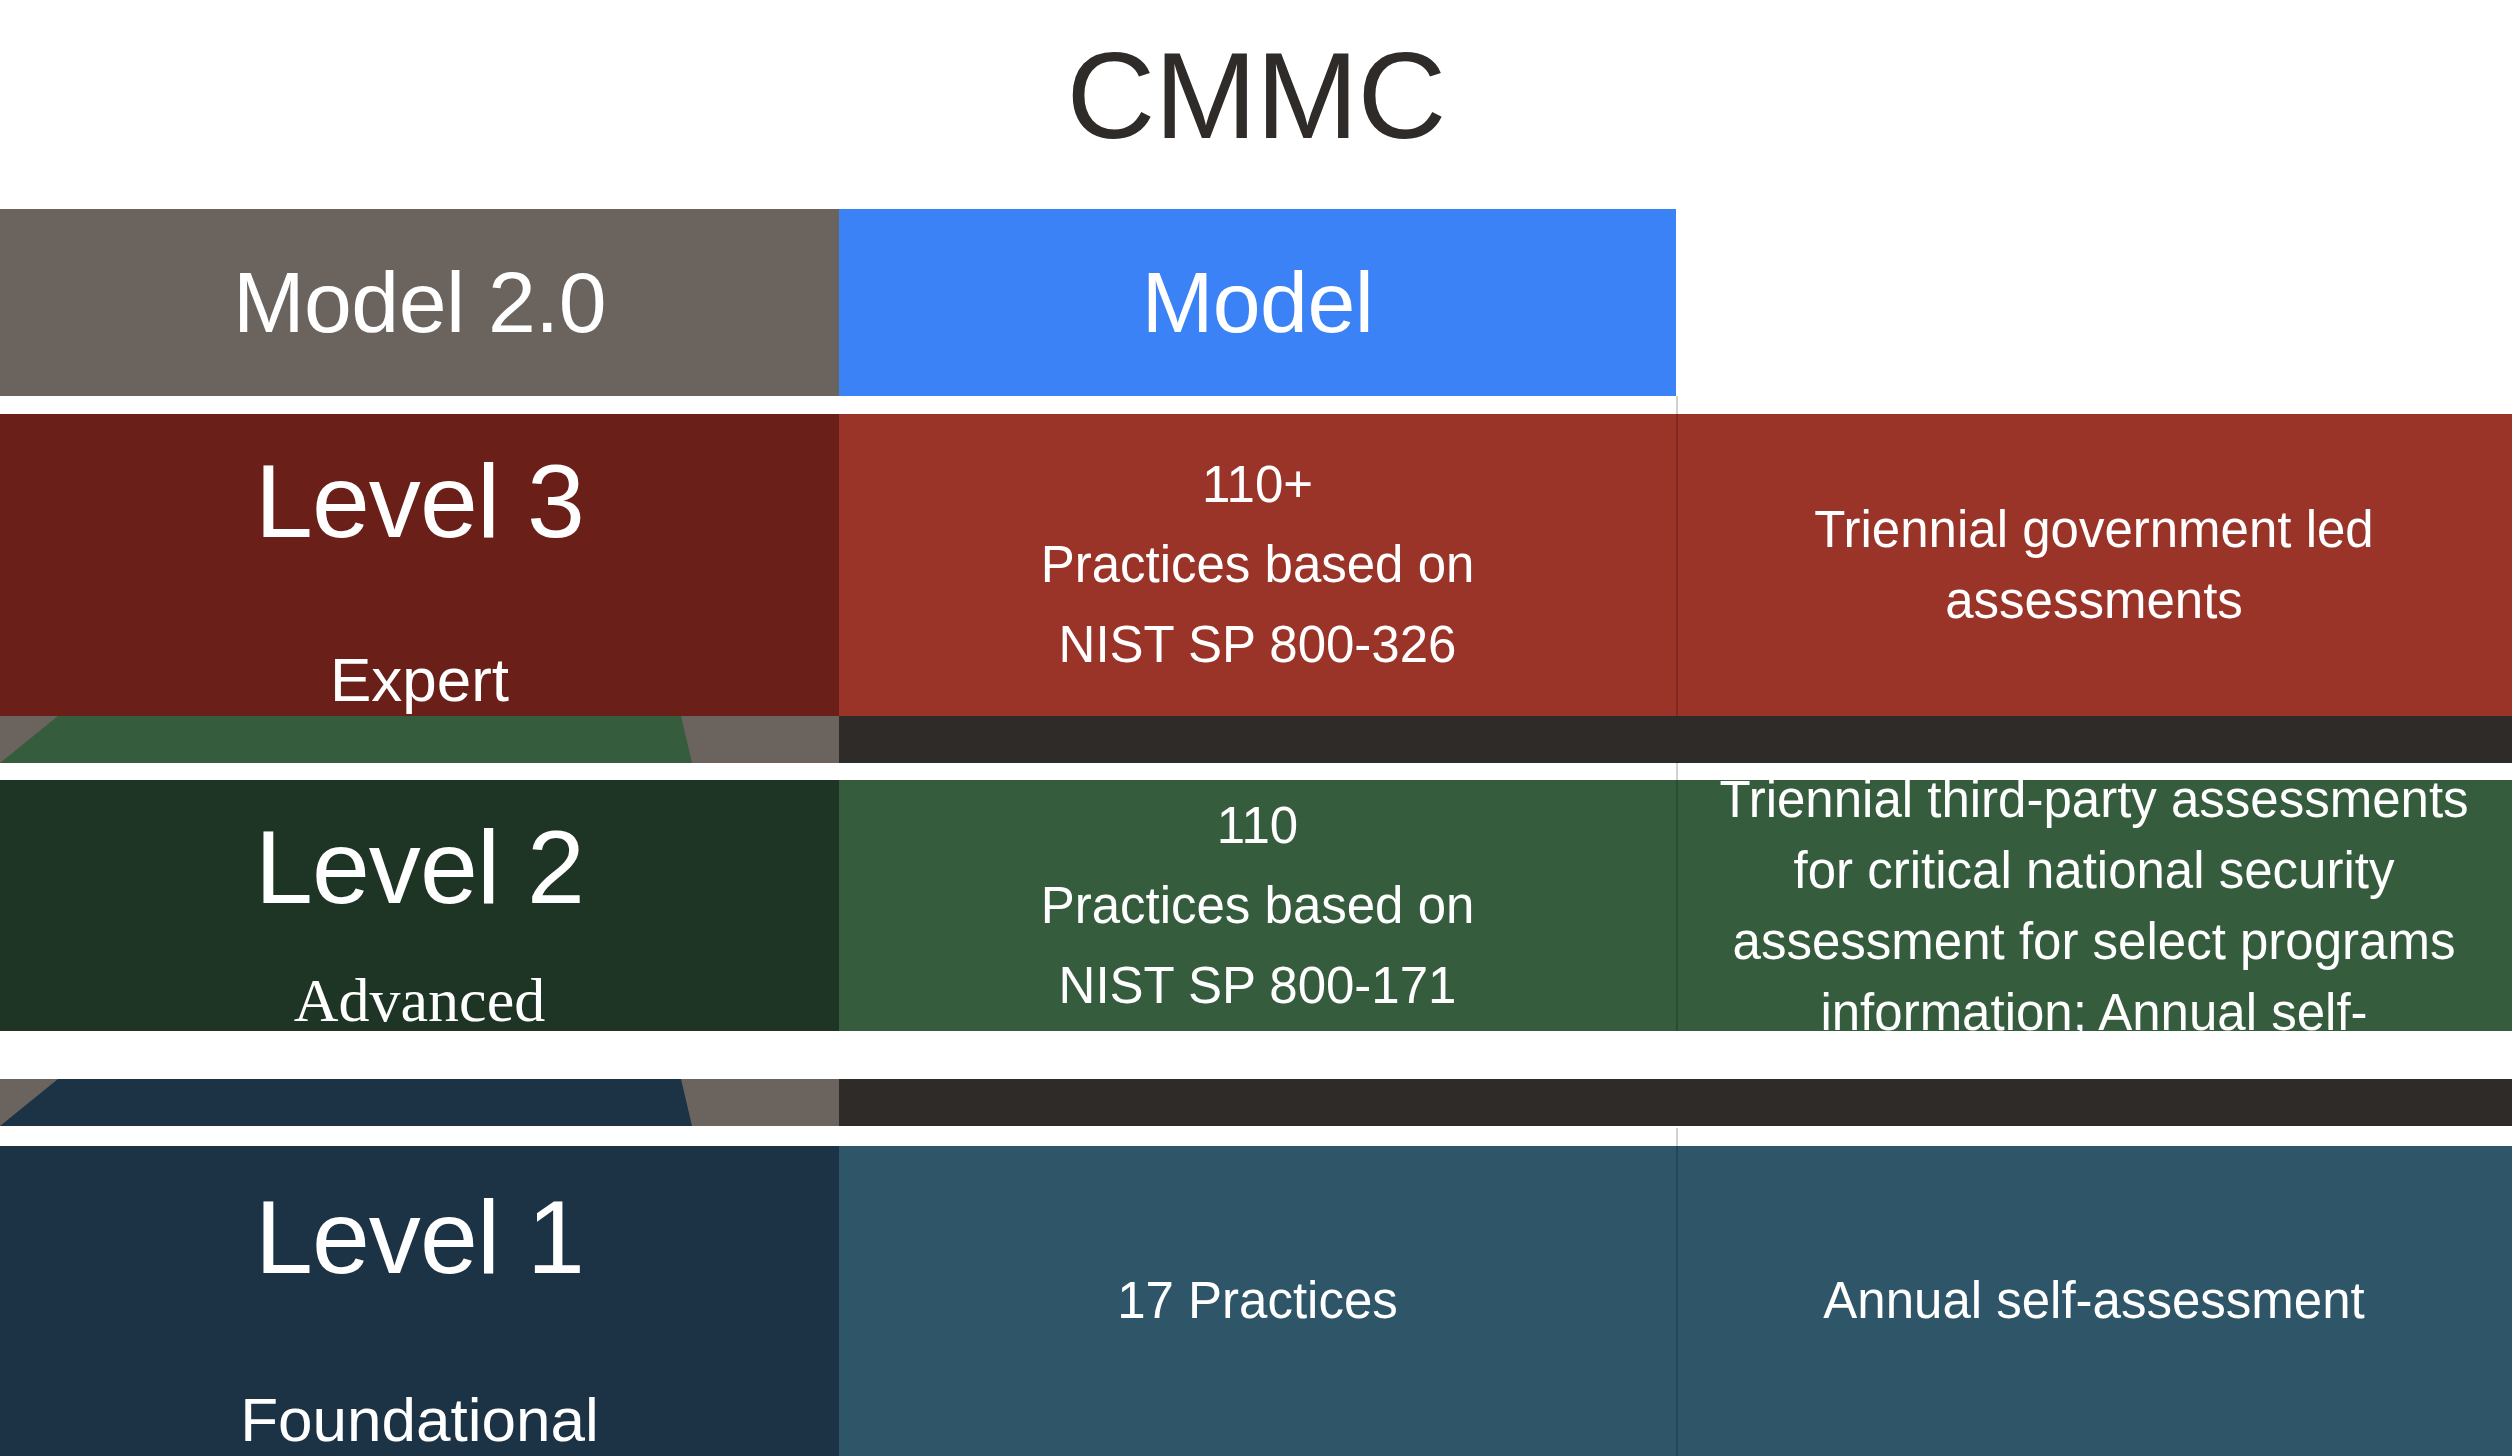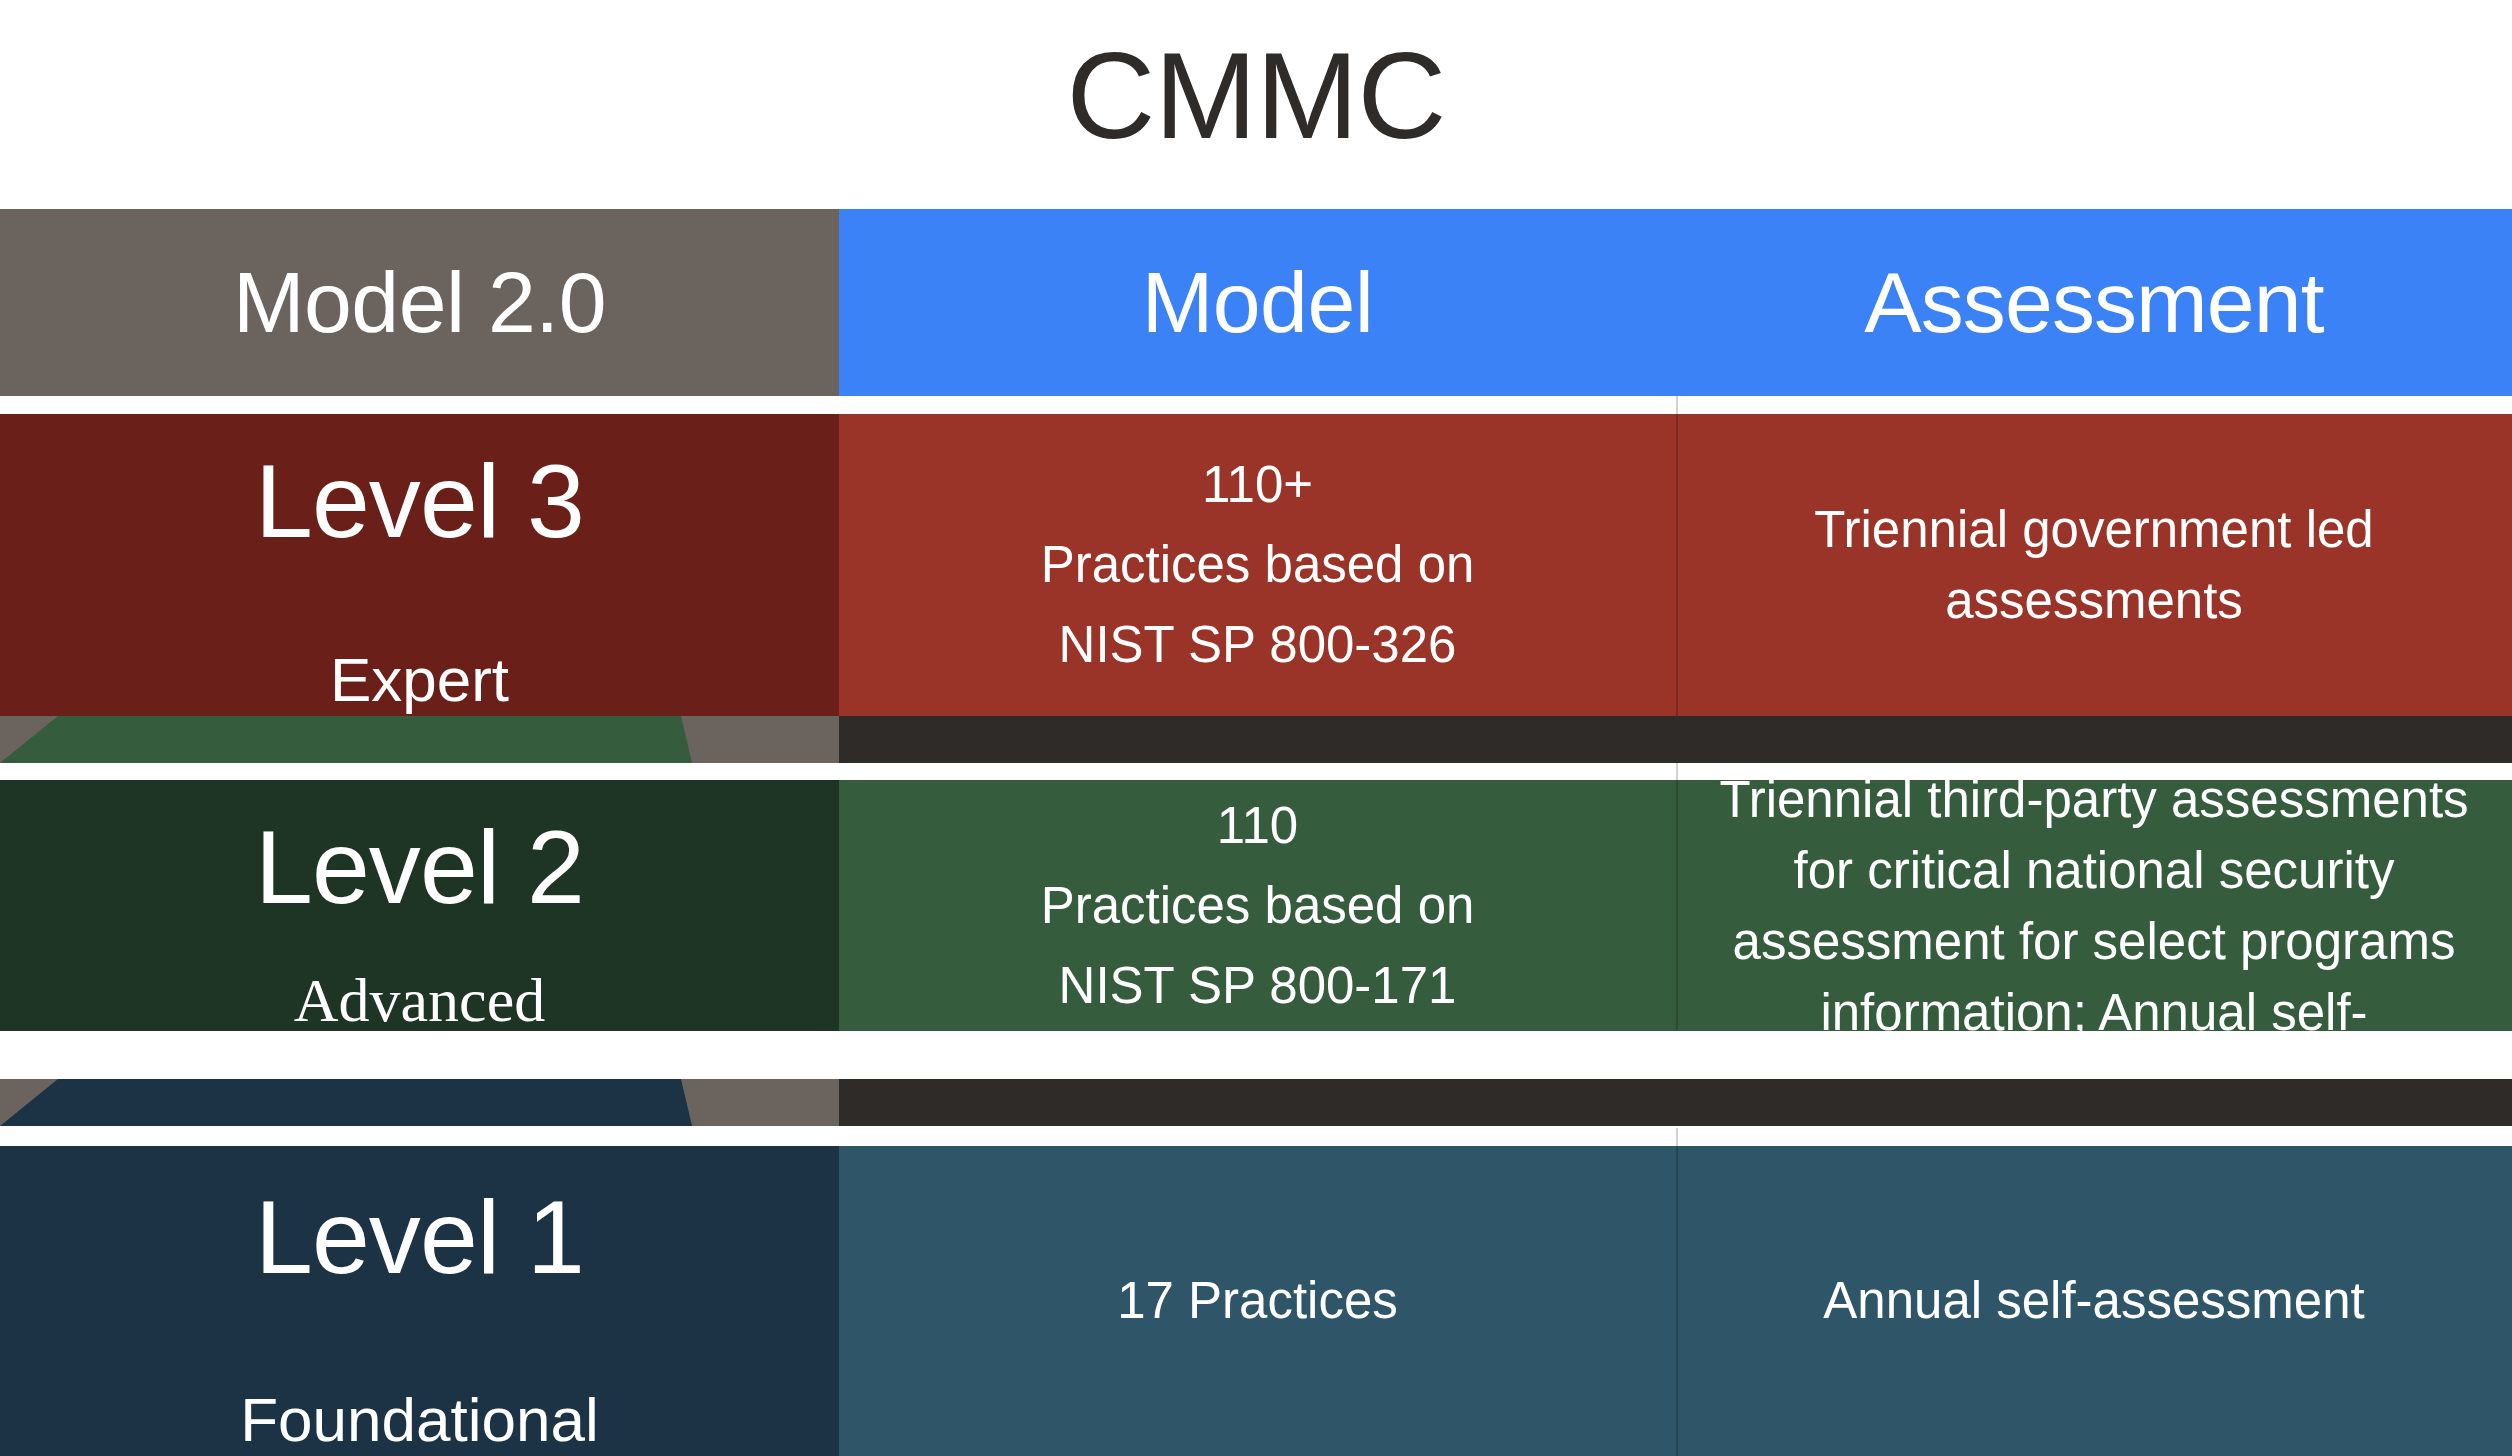--- a/index.html
+++ b/index.html
@@ -185,23 +185,20 @@
 
   <div class="matrix">
 
     <div class="row row-header">
       <div class="cell col-level hdr-level">
         <span class="hdr-text">Model 2.0</span>
       </div>
       <div class="cell col-model hdr-dark">
         <span class="hdr-text">Model</span>
       </div>
-      <div class="cell col-assess hdr-dark">
-        <span class="hdr-text hdr-assess-text">Assessment</span>
-      </div>
     </div>
 
     <div class="row row-l3">
       <div class="cell col-level l3-level level-label-cell">
         <span class="level-title">Level 3</span>
         <span class="level-sub">Expert</span>
       </div>
       <div class="cell col-model l3-body">
         <div class="body-text">
           <div>110+</div>

